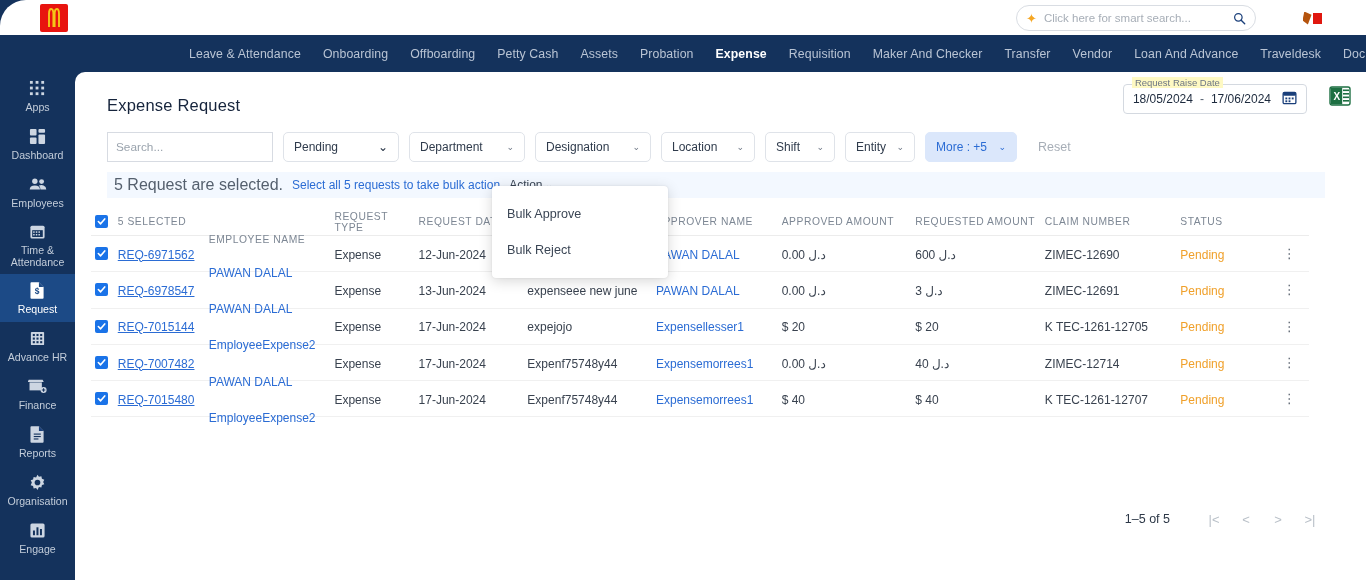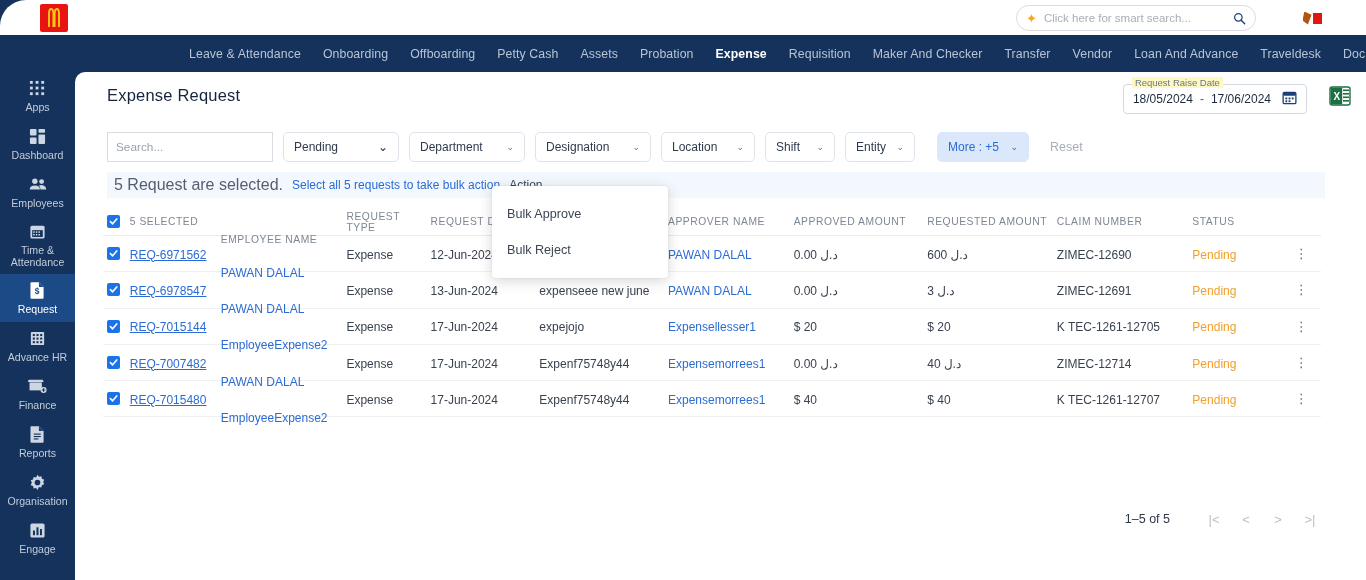--- a/index.html
+++ b/index.html
@@ -78,21 +78,21 @@
   .side-item.active{ background:#1c4a86; }
   .side-item.active .si-label{ color:#ffffff; }
   .side-item.active .si-icon{ color:#ffffff; }
 
   
   .content{
     position:absolute; left:75px; top:72px; width:1291px; height:508px;
     background:#ffffff; border-top-left-radius:10px; z-index:3; overflow:hidden;
   }
   .page-title{
-    position:absolute; left:32px; top:14px;
+    position:absolute; left:32px; top:24px;
     font-size:16.5px; color:#16243c; letter-spacing:.2px;
   }
 
   .daterange{
     position:absolute; right:59px; top:12px; height:30px;
     border:1px solid #d4d9e0; border-radius:4px;
     display:flex; align-items:center; padding:0 9px; gap:7px; background:#fff;
   }
   .dr-legend{
     position:absolute; left:8px; top:-8px; background:#fef9c3; padding:0 3px;
@@ -121,38 +121,38 @@
   .searchbox input::placeholder{ color:#9aa3ad; }
   .fdrop{
     height:30px; border:1px solid #dfe3e9; border-radius:5px; background:#fff;
     display:flex; align-items:center; justify-content:space-between;
     padding:0 10px; gap:10px; font-size:12px; color:#3a4busy; cursor:pointer;
   }
   .fdrop span.lbl{ color:#2f3b4c; font-size:12px; }
   .fdrop.wide{ width:116px; }
   .fdrop.med{ width:94px; }
   .fdrop.sm{ width:70px; }
-  .fdrop.more{ background:#dbe7fb; border-color:#dbe7fb; width:92px;margin-left:12px; }
+  .fdrop.more{ background:#dbe7fb; border-color:#dbe7fb; width:92px; }
   .fdrop.more span.lbl{ color:#2b6cd4; }
   .chev{ color:#6d7785; font-size:9px; line-height:1; }
   .chev.blue{ color:#2b6cd4; }
   .chev.big{ font-size:12px; color:#1f2d3f; }
   .reset{ font-size:12.5px; color:#a7aeb7; margin-left:11px; cursor:pointer; }
 
   
   .selbar{
     position:absolute; left:32px; top:100px; width:1218px; height:26px;
     background:#f3f8ff; display:flex; align-items:center; gap:9px; padding-left:7px;
   }
   .selbar .txt{ font-size:16px; color:#55606e; }
   .selbar .lnk{ font-size:12px; color:#2b6cd4; cursor:pointer; }
   .selbar .action{ font-size:12px; color:#3a4656; cursor:pointer; display:flex; gap:3px; align-items:center;}
 
   
-  .tbl{ position:absolute; left:28px; top:136px; width:1218px; }
+  .tbl{ position:absolute; left:16px; top:136px; width:1218px; }
   .thead{
     display:flex; align-items:center; height:28px;
     border-bottom:1px solid #ececec; background:#fff;
   }
   .thead .th{
     font-size:10.3px; color:#7d8794; letter-spacing:.55px; text-transform:uppercase;
   }
   .trow{
     display:flex; align-items:center; height:36.3px;
     border-bottom:1px solid #f0f0f0; background:#fff;

